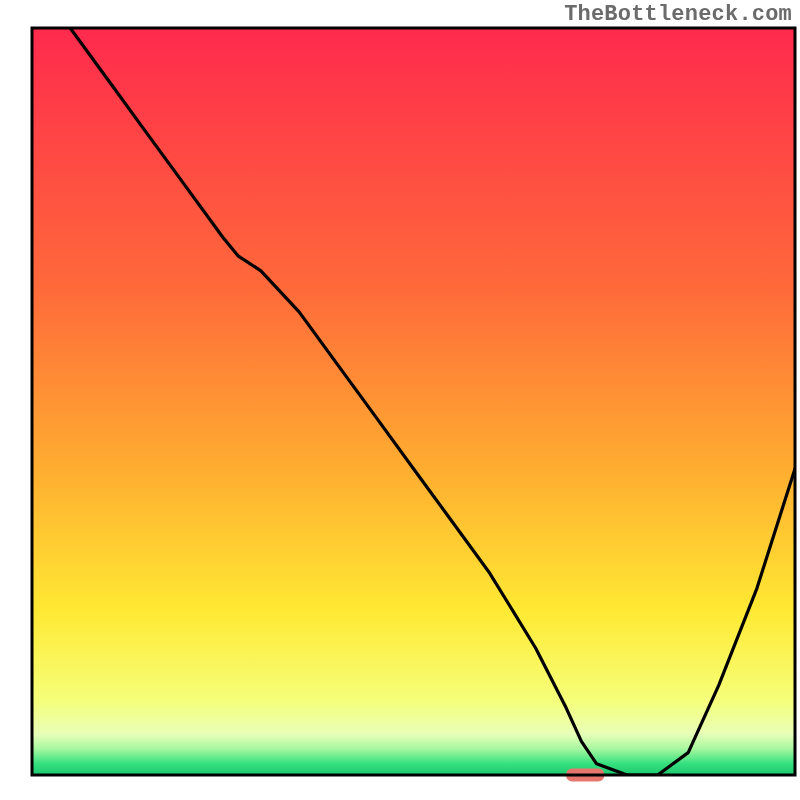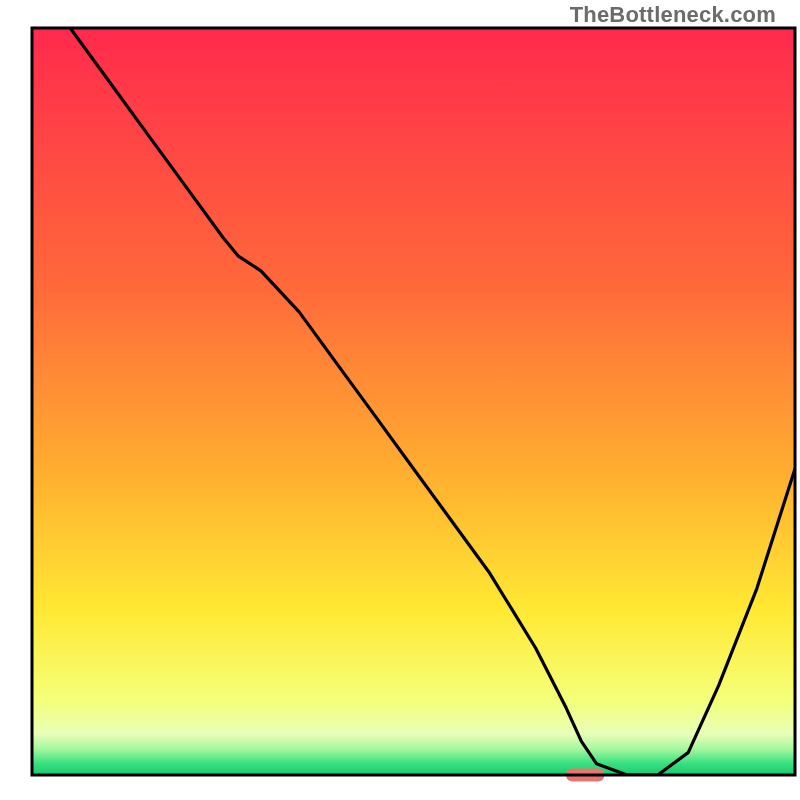--- a/index.html
+++ b/index.html
@@ -12,26 +12,27 @@
     font-family: Arial, Helvetica, sans-serif;
   }
   .container {
     position: relative;
     width: 800px;
     height: 800px;
   }
   .watermark {
     position: absolute;
     top: 2px;
-    right: 24px;
+    right: 8px;
     font-size: 22px;
     font-weight: 600;
     color: #6b6b6b;
     letter-spacing: 0.2px;
     z-index: 5;
+    font-family: Liberation Mono, monospace;
   }
   svg.plot {
     position: absolute;
     left: 0;
     top: 0;
     width: 800px;
     height: 800px;
   }
 </style>
 </head>

